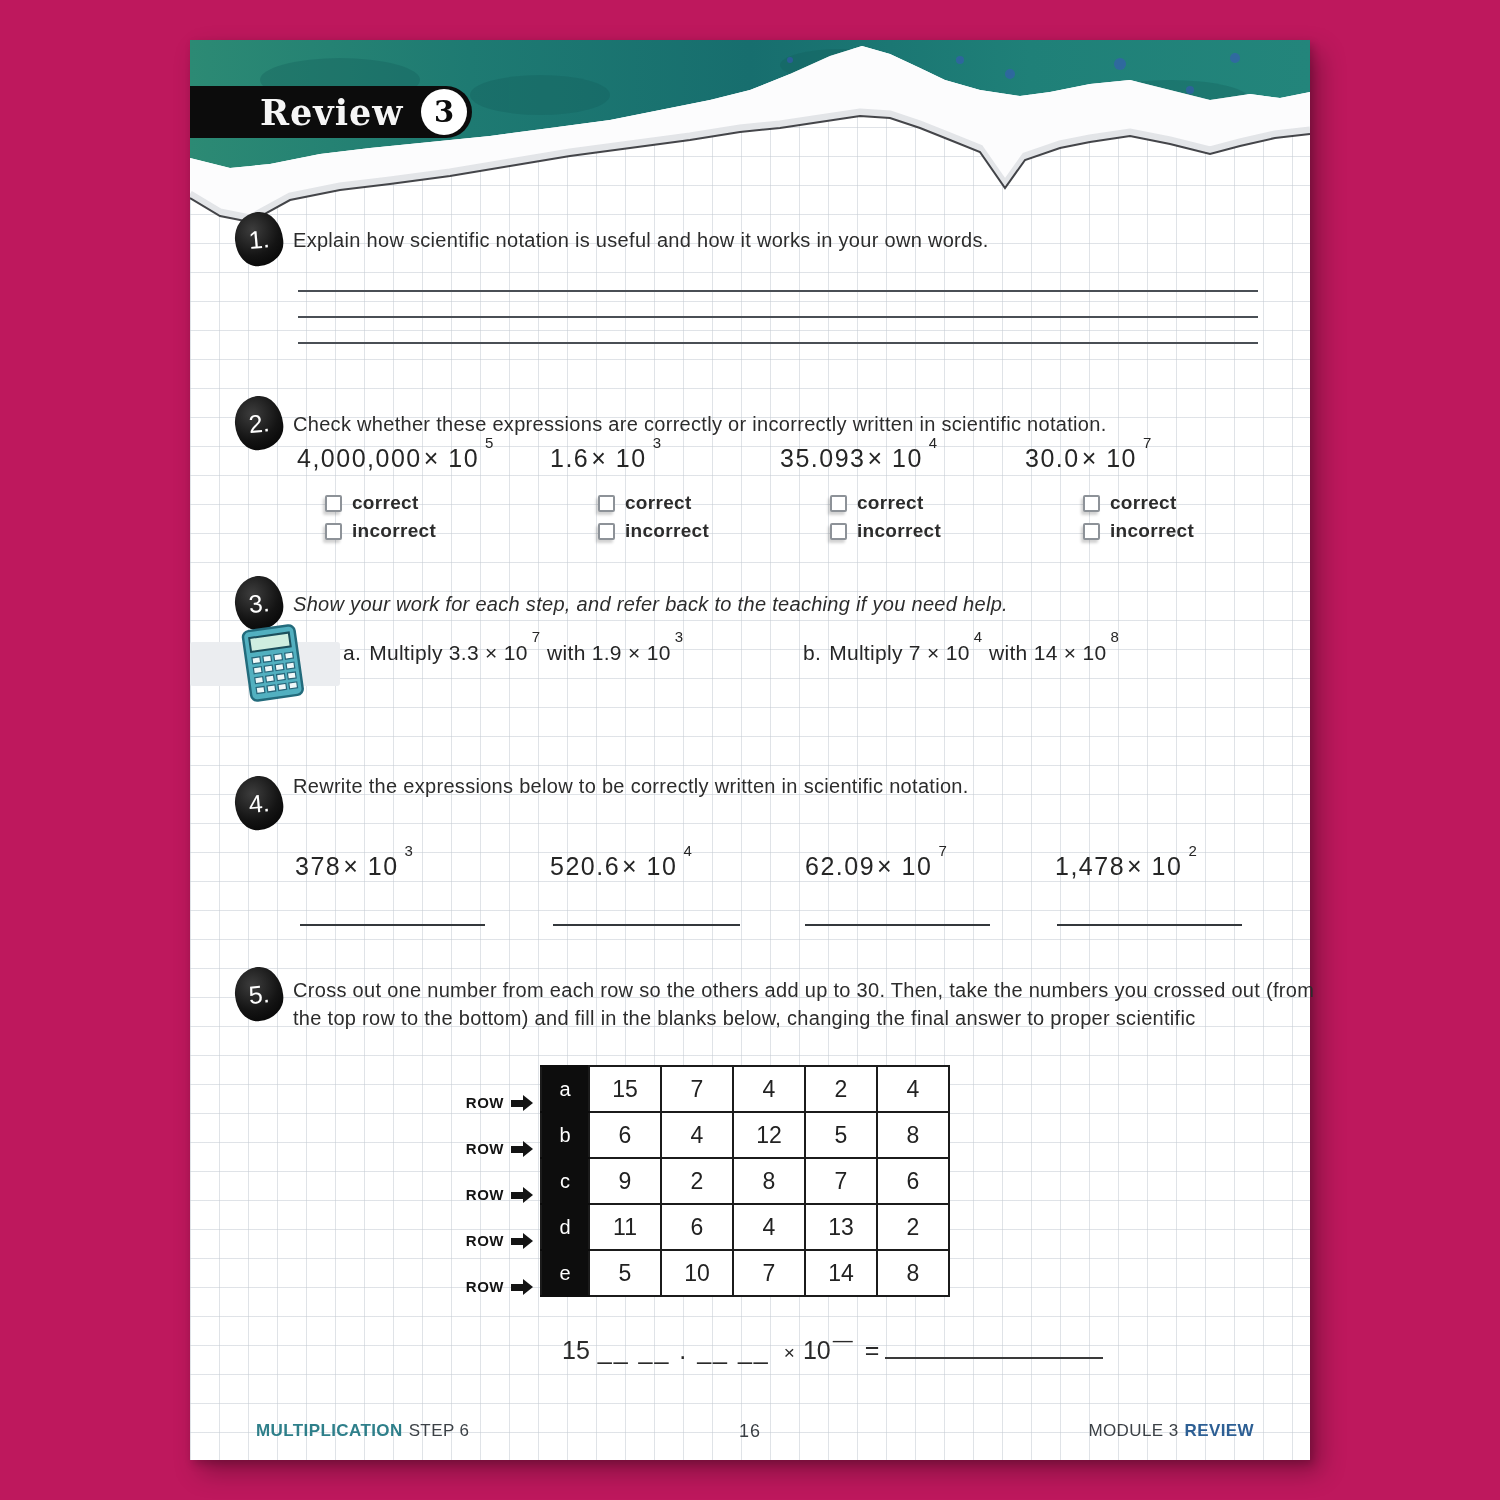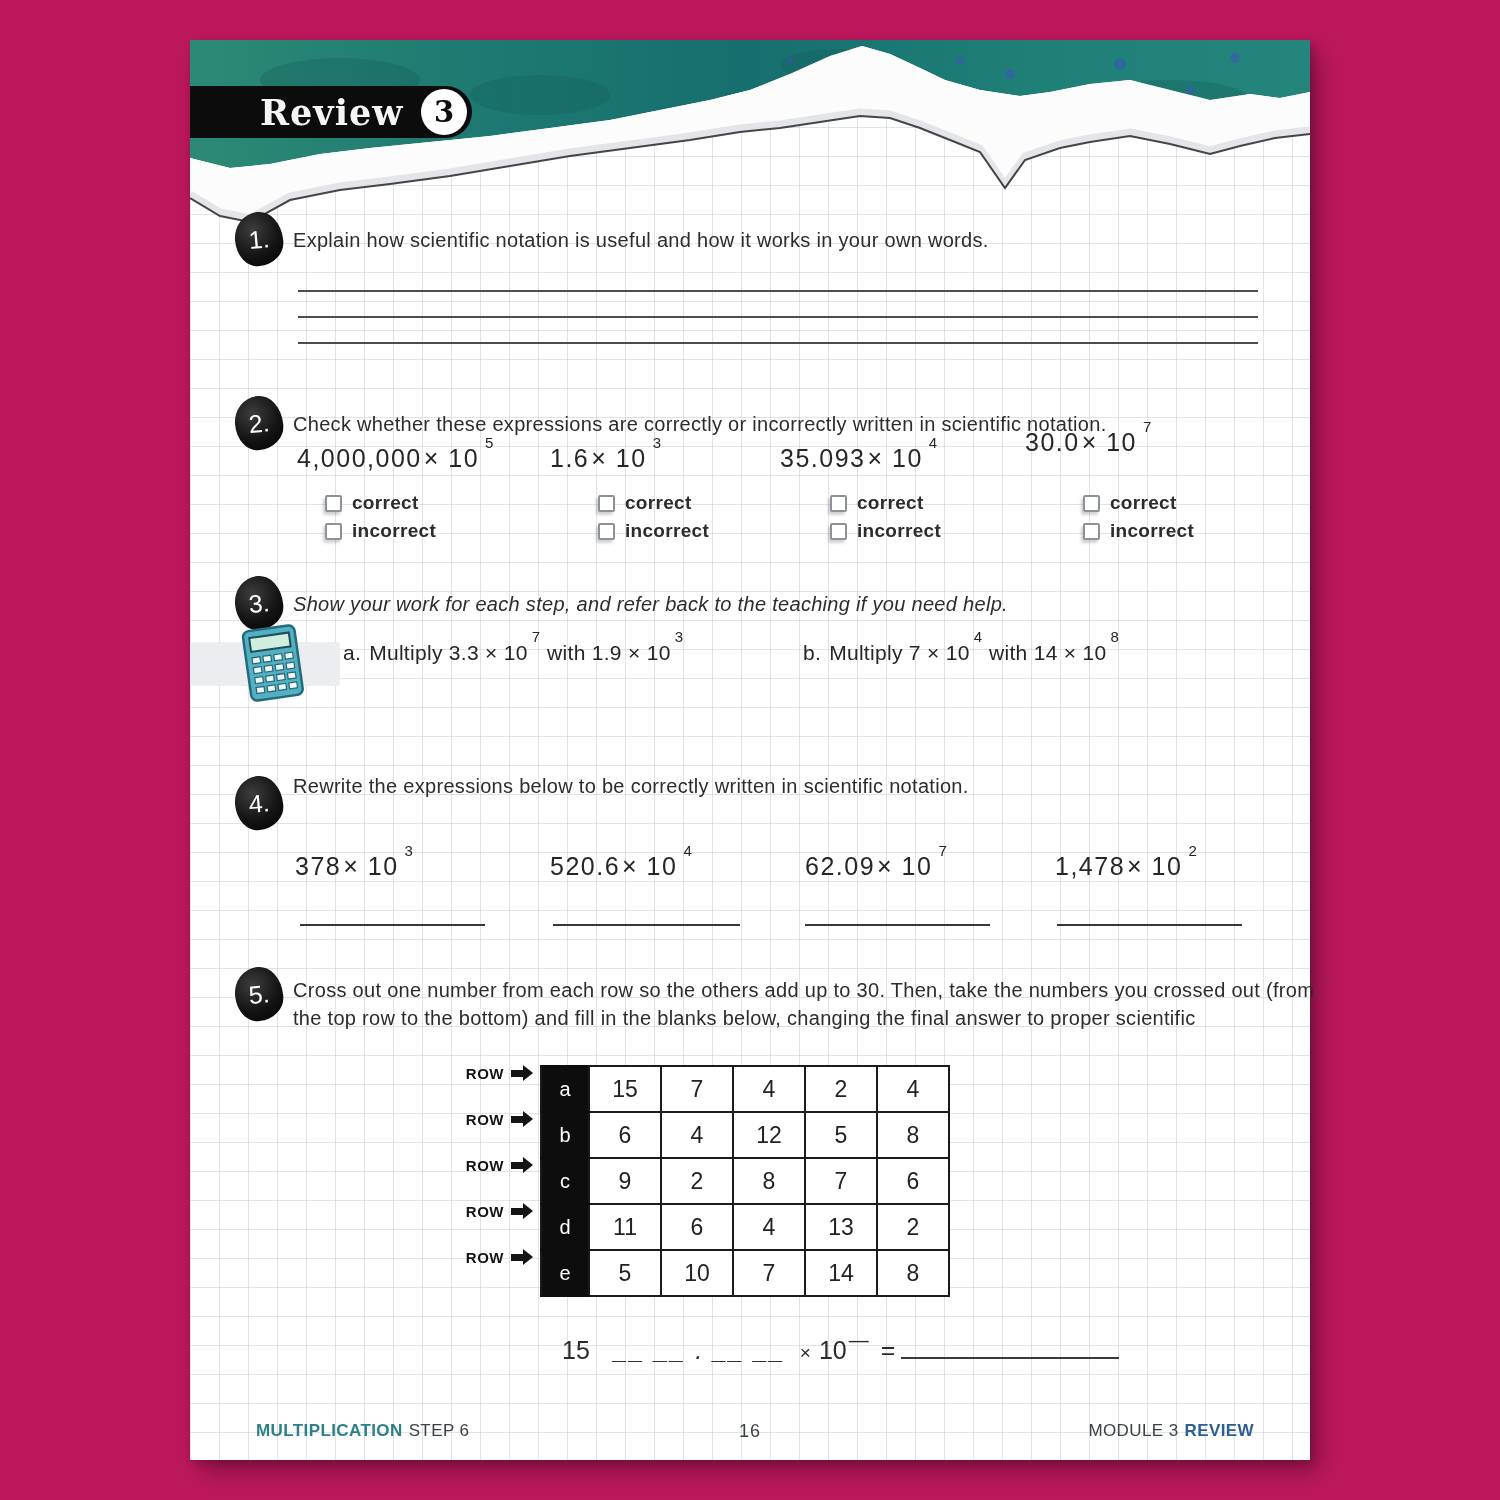--- a/index.html
+++ b/index.html
@@ -50,30 +50,30 @@
   .pt2 { margin-left:7px; }
 
   .grayband { position:absolute; left:0; top:602px; width:150px; height:44px; background:#ebedf0; border-radius:3px; }
   .calc { position:absolute; left:48px; top:584px; transform:rotate(-8deg); }
 
   .numtable { position:absolute; left:350px; top:1025px; border-collapse:collapse; background:#fff; }
   .numtable td { border:2px solid #1b1b1b; text-align:center; vertical-align:middle; }
   .numtable td.letter { width:48px; height:46px; background:#0d0d0d; color:#fff; font-size:20px; border-color:#0d0d0d #1b1b1b; }
   .numtable td.val { width:72px; height:46px; font-size:23px; color:#222; background:#fff; }
 
-  .rowlab { position:absolute; left:248px; width:95px; height:46px; display:flex; align-items:flex-start;
+  .rowlab { position:absolute; left:248px; width:95px; height:46px; display:flex; align-items:flex-end;
             justify-content:flex-end; gap:7px; }
   .rowlab .rtxt { font-size:15px; font-weight:bold; color:#141414; letter-spacing:.5px; }
   .arr { display:inline-flex; align-items:center; }
   .arr i { width:12px; height:7px; background:#141414; display:inline-block; }
   .arr b { width:0; height:0; border-top:8px solid transparent; border-bottom:8px solid transparent;
            border-left:10px solid #141414; display:inline-block; }
 
   .equation { position:absolute; left:372px; top:1292px; font-size:25px; color:#2a2a2a; white-space:nowrap; }
-  .equation .blanks { letter-spacing:2px; margin-left:24px;font-style:italic; }
+  .equation .blanks { letter-spacing:2px; margin-left:8px; }
   .equation .times { font-size:19px; margin:0 8px 0 14px; }
   .equation .expdash { font-size:20px; position:relative; top:-3px; margin-left:2px; }
   .equation .eq { margin:0 6px 0 12px; }
   .eqline { display:inline-block; width:218px; border-bottom:2px solid #3a3a3a; height:4px; }
 
   .footer-left, .footer-center, .footer-right { position:absolute; top:1381px; font-size:17px; letter-spacing:.4px; }
   .footer-left { left:66px; }
   .footer-center { left:500px; width:120px; text-align:center; color:#3a3f44; font-size:18px; letter-spacing:1px; }
   .footer-right { right:56px; }
   .f-teal { color:#2e7f8a; font-weight:bold; }
@@ -139,21 +139,21 @@
 
     <div class="expr" style="left:107px; top:404px; width:230px;">
       <span>4,000,000</span><span class="mult">× 10</span><sup class="sp">5</sup>
     </div>
     <div class="expr" style="left:360px; top:404px; width:210px;">
       <span>1.6</span><span class="mult">× 10</span><sup class="sp">3</sup>
     </div>
     <div class="expr" style="left:590px; top:404px; width:220px;">
       <span>35.093</span><span class="mult">× 10</span><sup class="sp">4</sup>
     </div>
-    <div class="expr" style="left:835px; top:388px; width:220px;">
+    <div class="expr" style="left:835px; top:404px; width:220px;">
       <span>30.0</span><span class="mult">× 10</span><sup class="sp">7</sup>
     </div>
 
     <div class="cbgroup" style="left:135px; top:452px;">
       <span class="cbrow">
           <span class="cb"></span>
           <span class="cblabel">correct</span>
         </span>
       <span class="cbrow">
           <span class="cb"></span>

